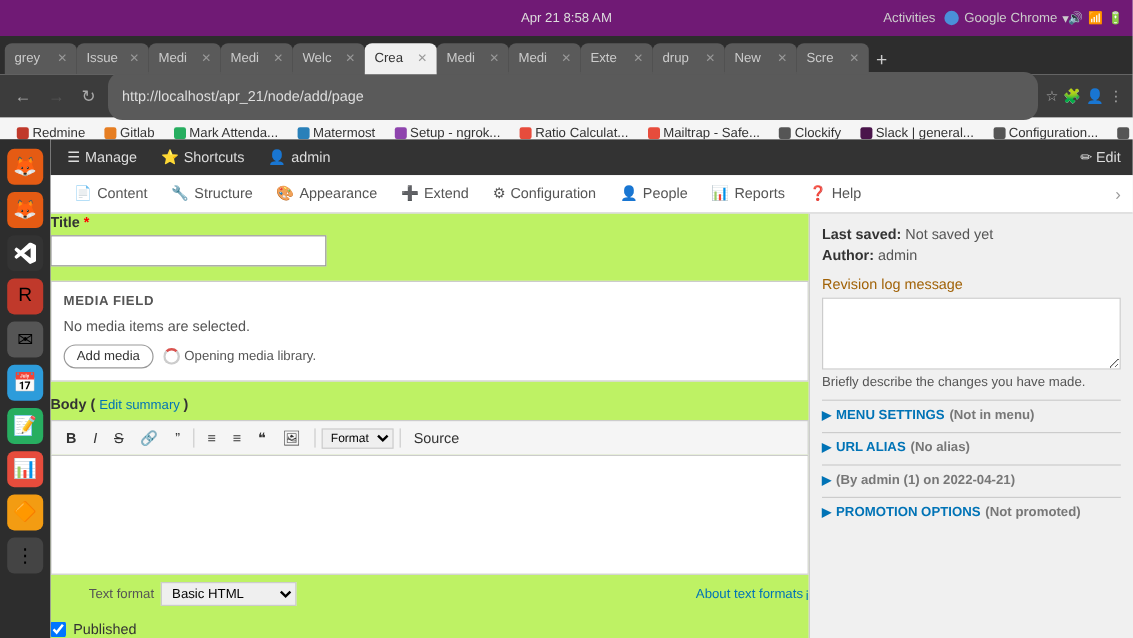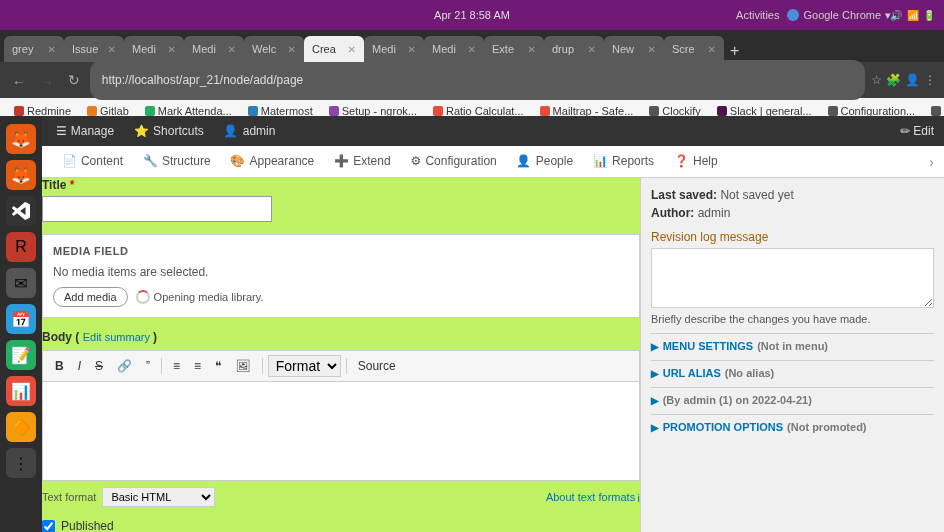--- a/index.html
+++ b/index.html
@@ -308,37 +308,38 @@
       cursor: pointer;
       color: #333;
     }
     .editor-separator {
       width: 1px;
       height: 16px;
       background: #ccc;
       margin: 0 3px;
     }
     .format-select {
-      font-size: 14px;
+      font-size: 10px;
       border: 1px solid #ccc;
       padding: 1px 3px;
     }
     .editor-area {
       border: 1px solid #ccc;
       background: #fff;
       min-height: 100px;
       height: 100px;
     }
 
     
     .text-format-row {
       display: flex;
       align-items: center;
       justify-content: space-between;
       margin-top: 6px;
+      margin-left: 32px;
     }
     .text-format-label { font-size: 11px; color: #555; }
     .text-format-select {
       font-size: 11px;
       border: 1px solid #ccc;
       padding: 2px 4px;
     }
     .about-text-formats {
       font-size: 11px;
       color: #0073b6;
@@ -352,21 +353,21 @@
     .published-row {
       display: flex;
       align-items: center;
       gap: 6px;
       margin-top: 12px;
     }
     .published-label { font-size: 12px; color: #333; }
 
     
     .right-sidebar {
-      width: 304px;
+      width: 270px;
       background: #f0f0f0;
       border-left: 1px solid #ccc;
       padding: 10px;
       overflow-y: auto;
       font-size: 12px;
     }
     .meta-row {
       margin-bottom: 4px;
       color: #555;
     }

